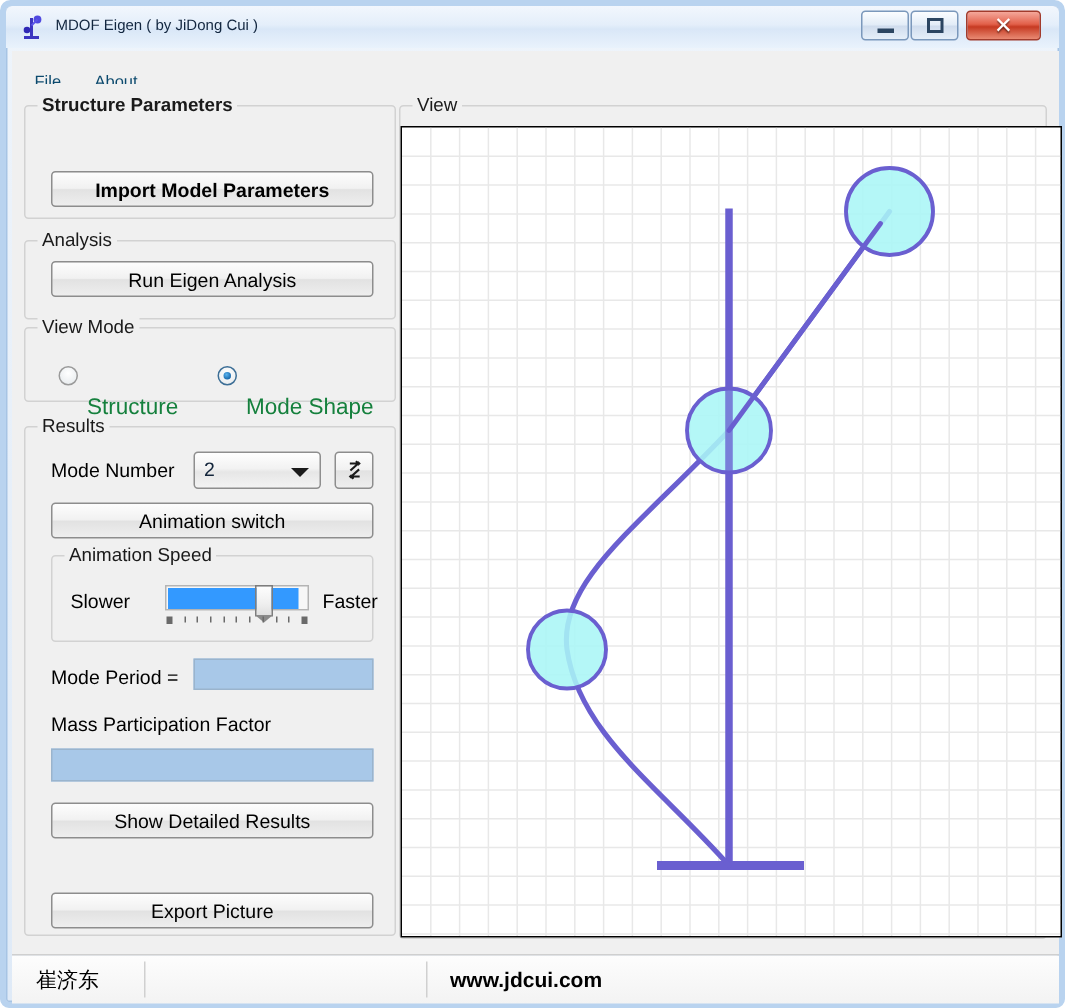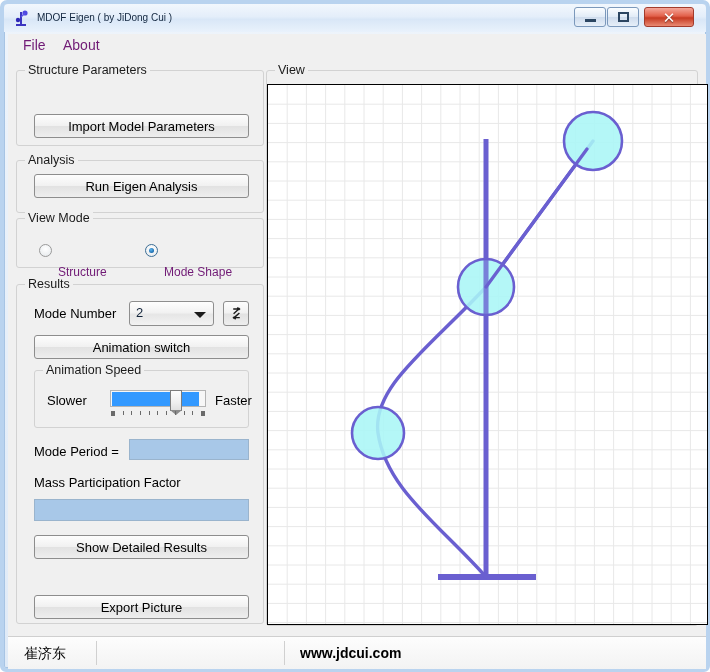--- a/index.html
+++ b/index.html
@@ -50,22 +50,22 @@
     font-size:15px;font-weight:bold;color:#ffffff;line-height:1;
     text-shadow:0 1px 1px rgba(0,0,0,.45);
   }
 
   
   #menubar{
     position:absolute;left:4px;top:30px;width:698px;height:22px;
     background:#f0f0f0;border-bottom:1px solid #cfcfcf;
   }
   .menu-item{
-    position:absolute;top:2px;height:18px;line-height:18px;
-    font-size:14px;color:#701a75;padding:0 7px;cursor:default;
+    position:absolute;top:12px;height:18px;line-height:18px;
+    font-size:11px;color:#0c4a6e;padding:0 7px;cursor:default;
   }
 
   
   #client{
     position:absolute;left:4px;top:52px;width:698px;height:580px;
     background:#f0f0f0;
   }
 
   
   .group{
@@ -99,21 +99,21 @@
     width:13px;height:13px;box-sizing:border-box;border-radius:50%;
     border:1px solid #9a9a9a;
     background:radial-gradient(circle at 50% 35%,#ffffff 0%,#eceff1 70%,#dfe3e6 100%);
     margin-right:6px;flex:none;position:relative;
   }
   .radio.checked{border-color:#3c6e96;}
   .radio.checked:after{
     content:"";position:absolute;left:3px;top:3px;width:5px;height:5px;border-radius:50%;
     background:radial-gradient(circle at 40% 35%,#5bb4ef 0%,#1565a8 75%);
   }
-  .radio-label{font-size:12px;color:#701a75;white-space:nowrap;margin-top:43px;}
+  .radio-label{font-size:15px;color:#15803d;white-space:nowrap;margin-top:43px;}
 
   
   .lbl{position:absolute;font-size:13px;color:#000;white-space:nowrap;line-height:16px;}
 
   
   #combo-mode{
     position:absolute;box-sizing:border-box;
     border:1px solid #8e8e8e;border-radius:3px;
     background:linear-gradient(180deg,#fefefe 0%,#f2f2f2 45%,#e6e6e6 55%,#f3f3f3 100%);
     cursor:default;
@@ -207,21 +207,21 @@
     </div>
   </div>
 
   <div id="menubar">
     <div class="menu-item" style="left:8px;">File</div>
     <div class="menu-item" style="left:48px;">About</div>
   </div>
 
   <div id="client">
 
-    <div class="group" style="left:8px;top:14px;width:248px;height:76px;">
+    <div class="group" style="left:8px;top:14px;width:248px;height:76px;font-weight:bold;">
       <span class="group-label">Structure Parameters</span>
       <div class="btn" style="left:17px;top:43px;width:215px;height:24px;">Import Model Parameters</div>
     </div>
 
     <div class="group" style="left:8px;top:104px;width:248px;height:53px;">
       <span class="group-label">Analysis</span>
       <div class="btn" style="left:17px;top:13px;width:215px;height:24px;">Run Eigen Analysis</div>
     </div>
 
     <div class="group" style="left:8px;top:162px;width:248px;height:50px;">

